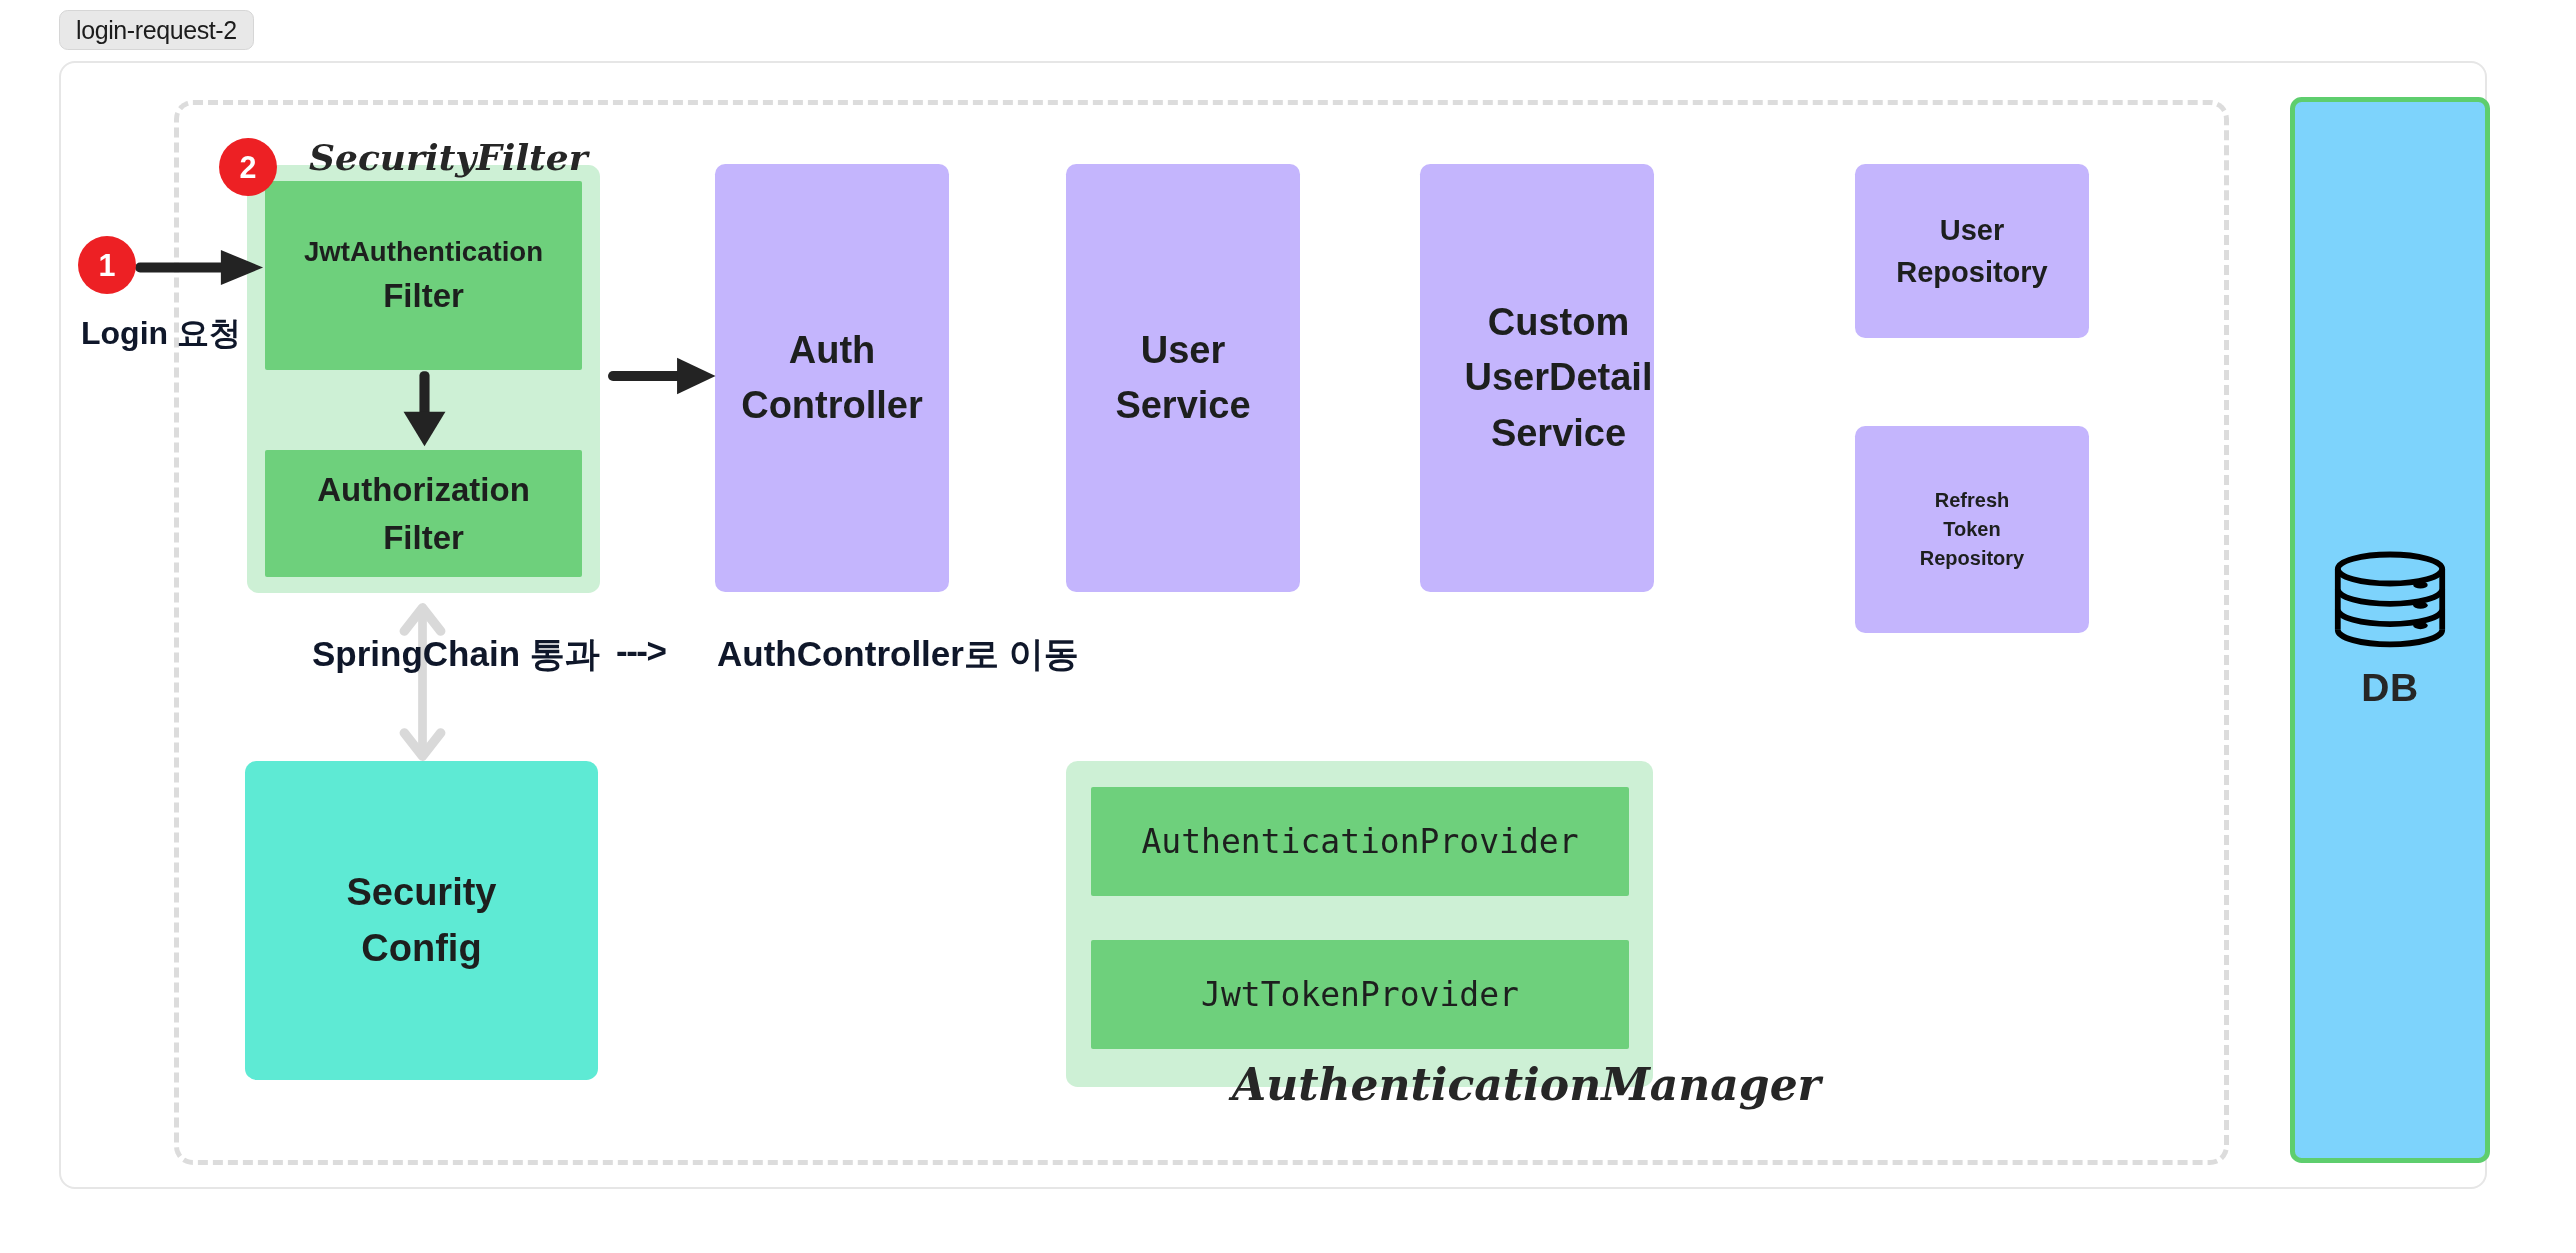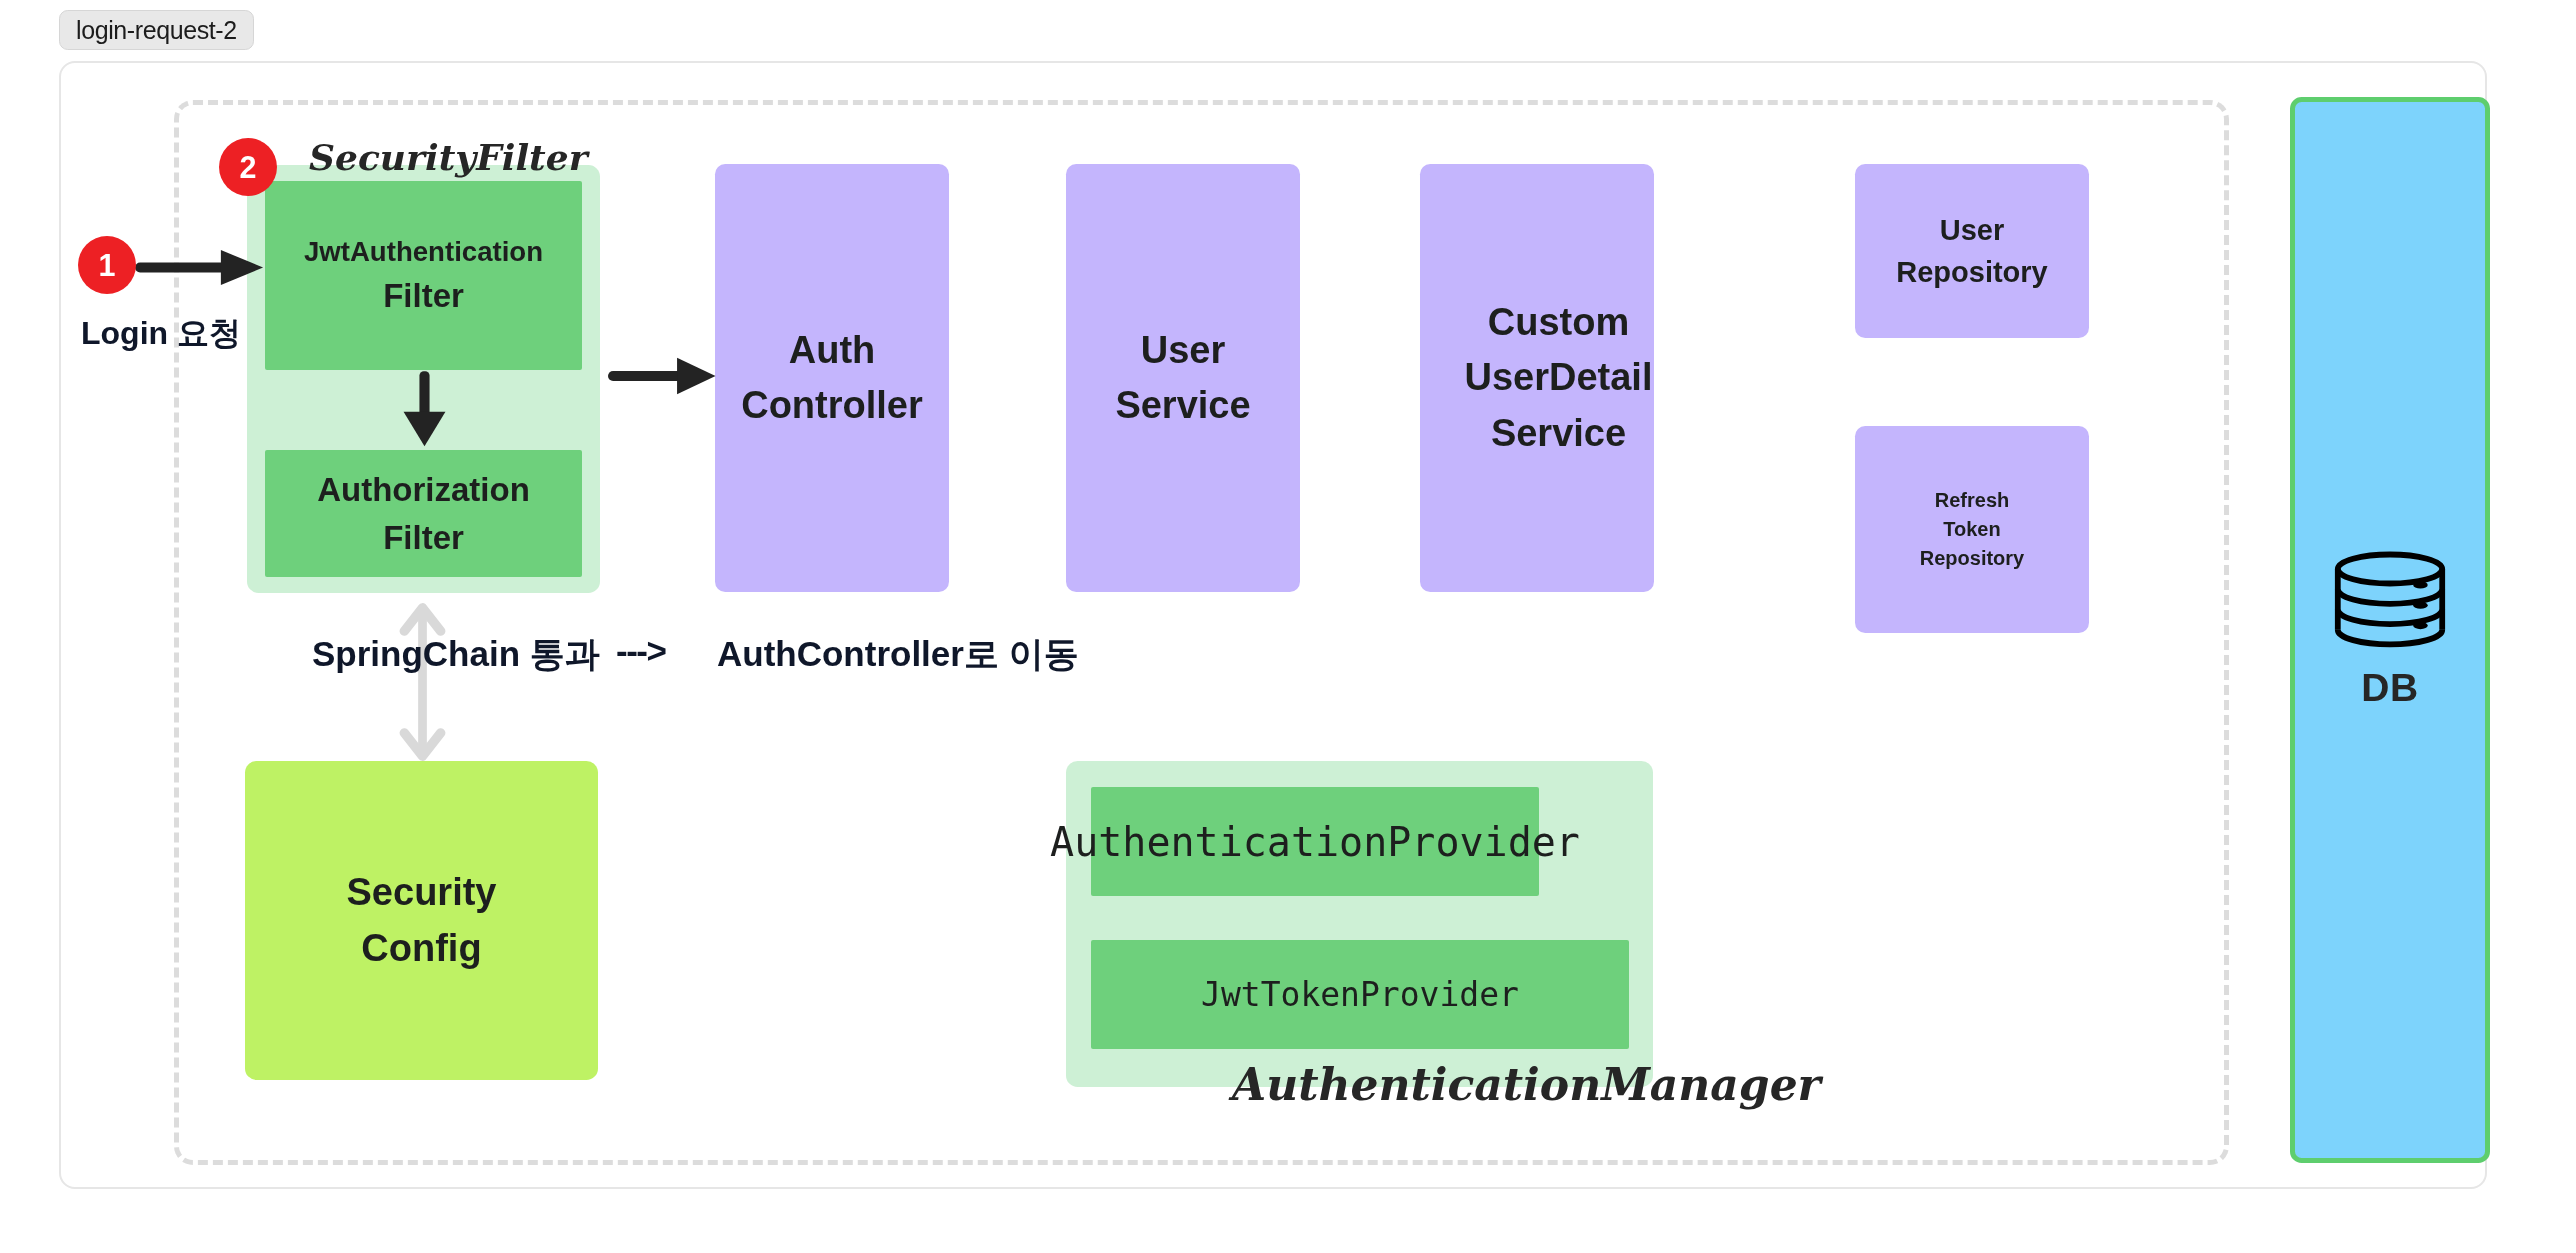--- a/index.html
+++ b/index.html
@@ -21,21 +21,21 @@
           border:5.1px dashed #dcdcdc;border-radius:19px;box-sizing:border-box;}
 
   
   .node{position:absolute;box-sizing:border-box;display:flex;
         flex-direction:column;align-items:center;justify-content:center;
         text-align:center;color:#1d1f1e;}
 
   .teal{background:#c4b5fd;border-radius:10.2px;font-weight:bold;}
   .grp{background:#cdf0d5;border-radius:11.6px;}
   .green{background:#6ed07c;border-radius:2px;font-weight:bold;}
-  .lightbox{background:#bef264;border-radius:11.6px;font-weight:bold;}
+  .lightbox{background:#5eead4;border-radius:11.6px;font-weight:bold;}
   .mono{font-family:"DejaVu Sans Mono","Liberation Mono",monospace;font-weight:normal;}
 
   .line{line-height:1.45;}
 
   
   .badge{position:absolute;width:58px;height:58px;border-radius:50%;
          background:#ed2024;color:#fff;font-size:30.5px;font-weight:bold;
          display:flex;align-items:center;justify-content:center;z-index:40;}
 
   
@@ -141,21 +141,21 @@
 <div class="redtxt" style="left:616px;top:631px;font-size:35px;letter-spacing:-1.5px;">---&gt;</div>
 <div class="redtxt" style="left:717px;top:631px;font-size:35px;">AuthController로 이동</div>
 
 <div class="node lightbox line" style="left:245px;top:761px;width:353px;height:319px;font-size:38px;">
   <span>Security</span>
   <span>Config</span>
 </div>
 
 <div class="node grp" style="left:1066px;top:761px;width:587px;height:326px;"></div>
 
-<div class="node green mono" style="left:1091px;top:787px;width:448px;height:109px;font-size:40px;">
+<div class="node green mono" style="left:1091px;top:787px;width:538px;height:109px;font-size:33px;">
   <span>AuthenticationProvider</span>
 </div>
 
 <div class="node green mono" style="left:1091px;top:940px;width:538px;height:109px;font-size:33px;">
   <span>JwtTokenProvider</span>
 </div>
 
 <div class="cap" style="left:1232px;top:1059px;font-size:44px;">AuthenticationManager</div>
 
 <div id="db">

